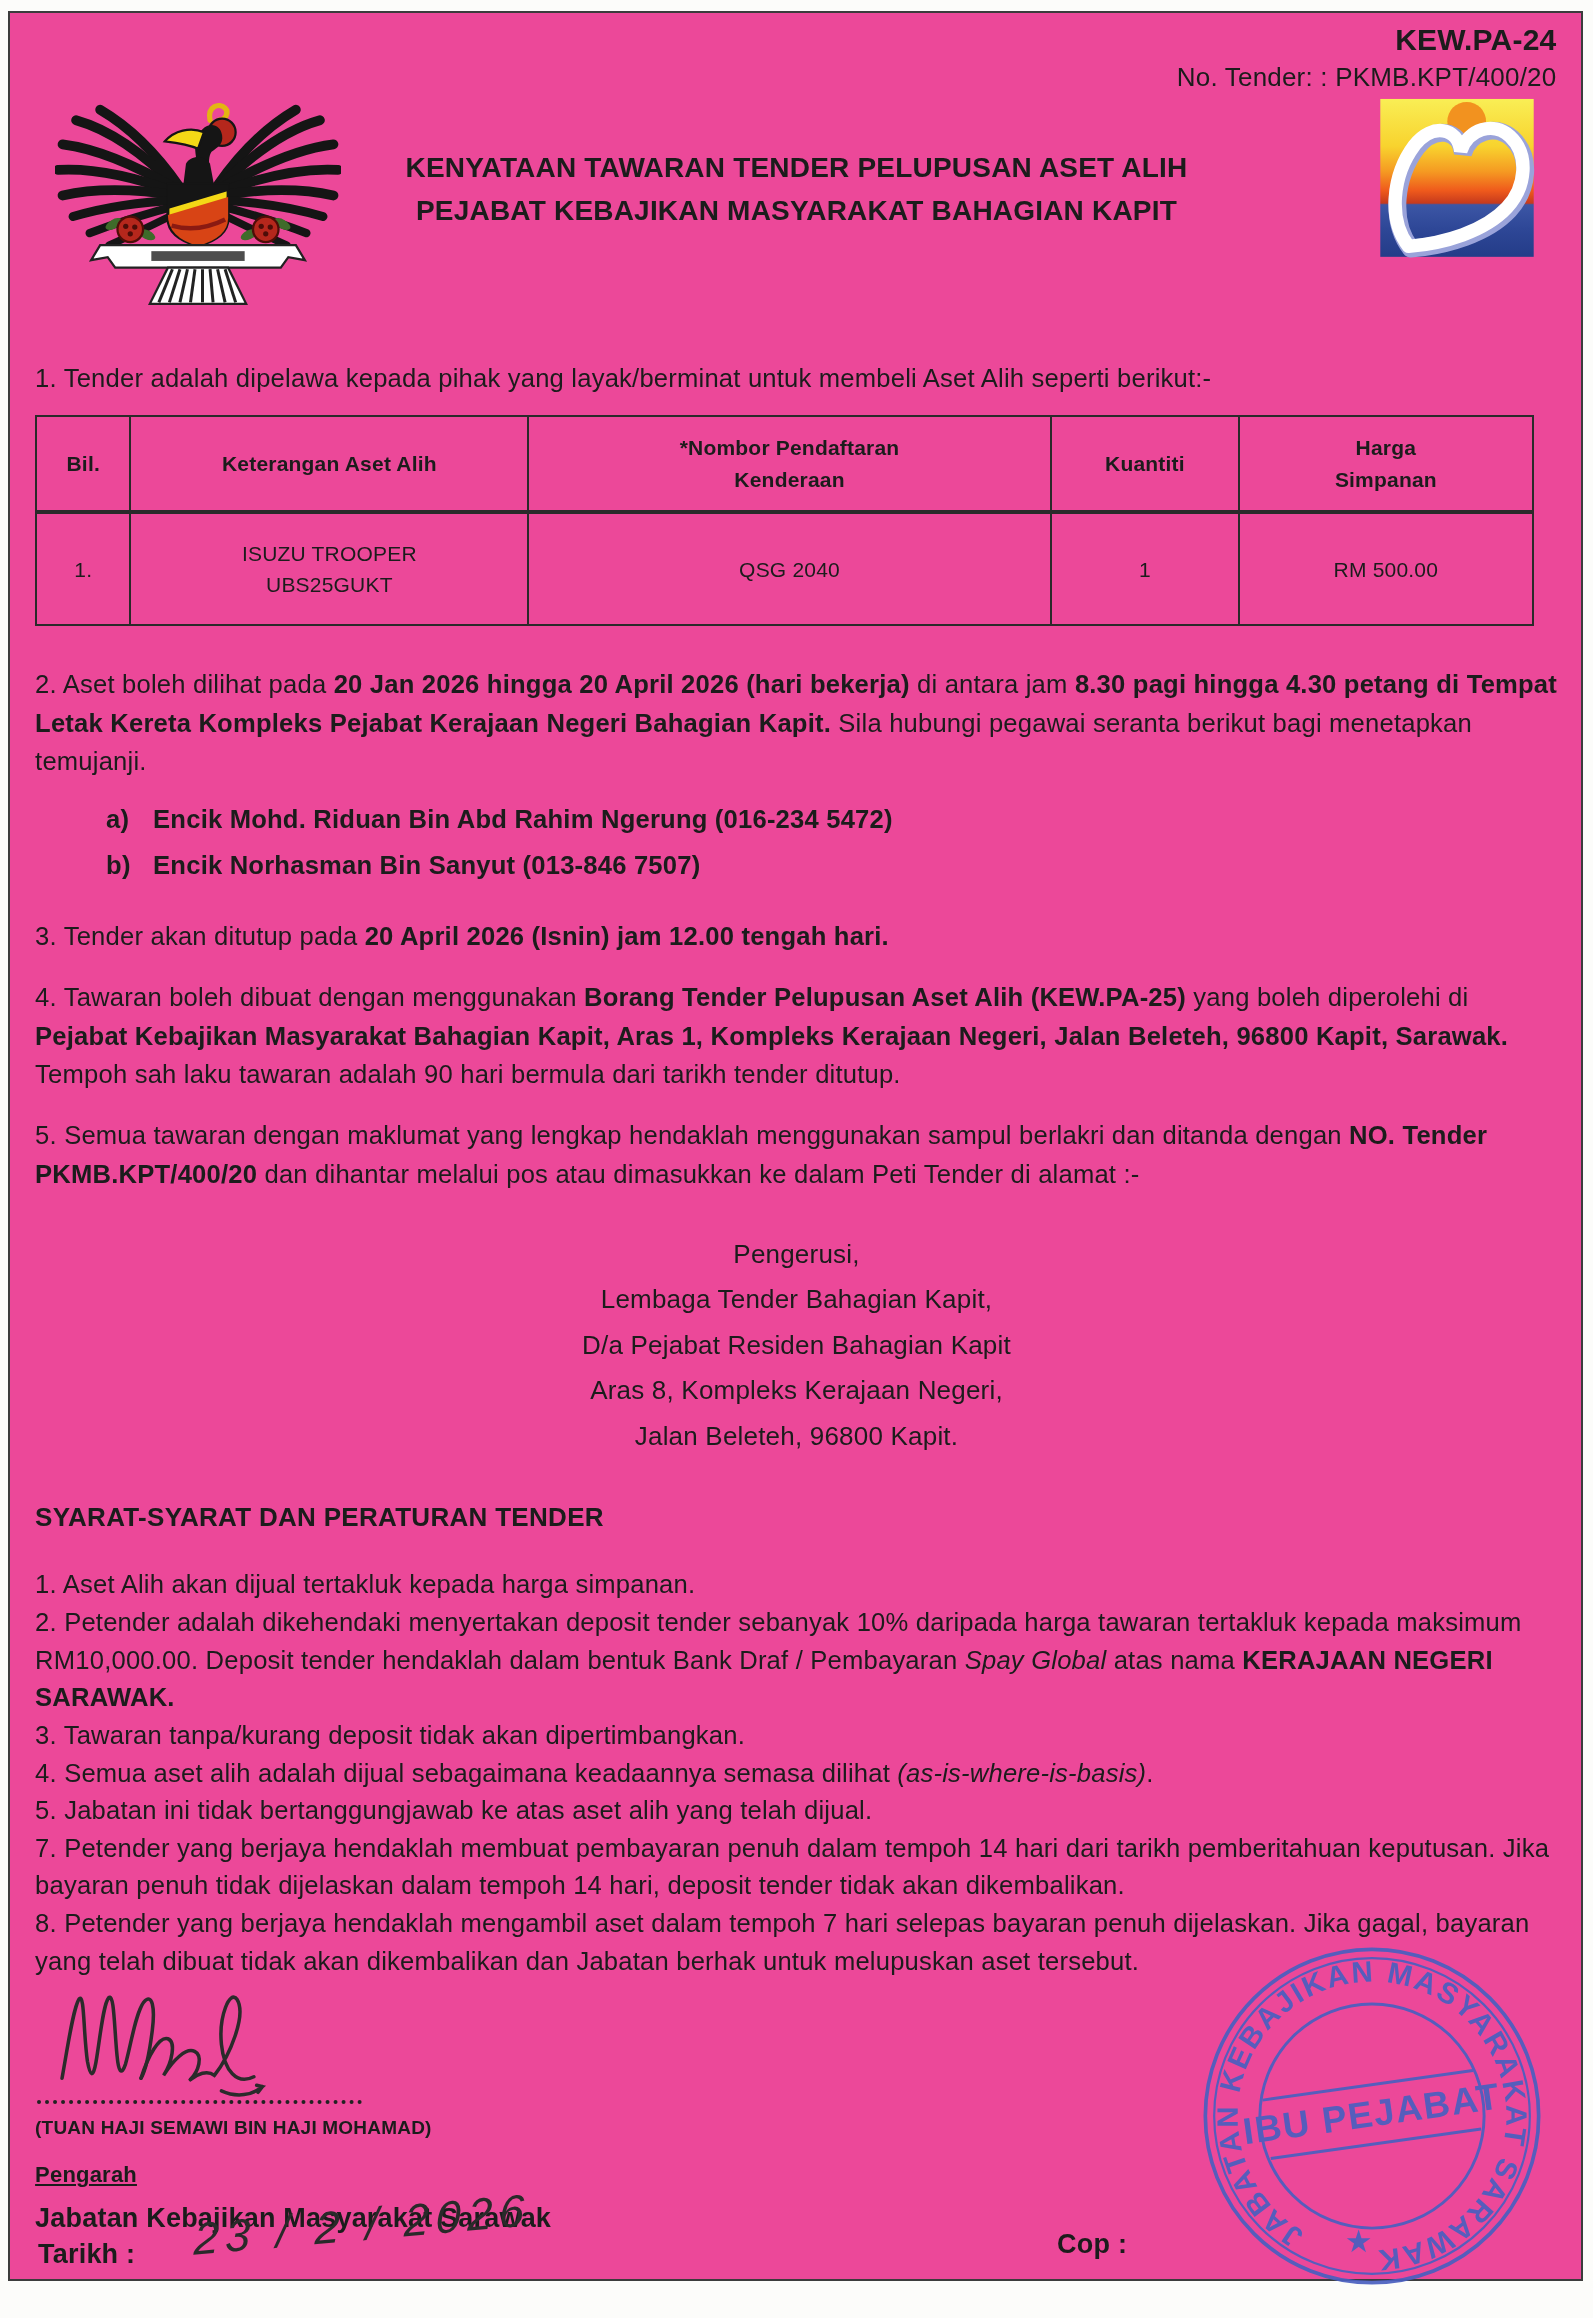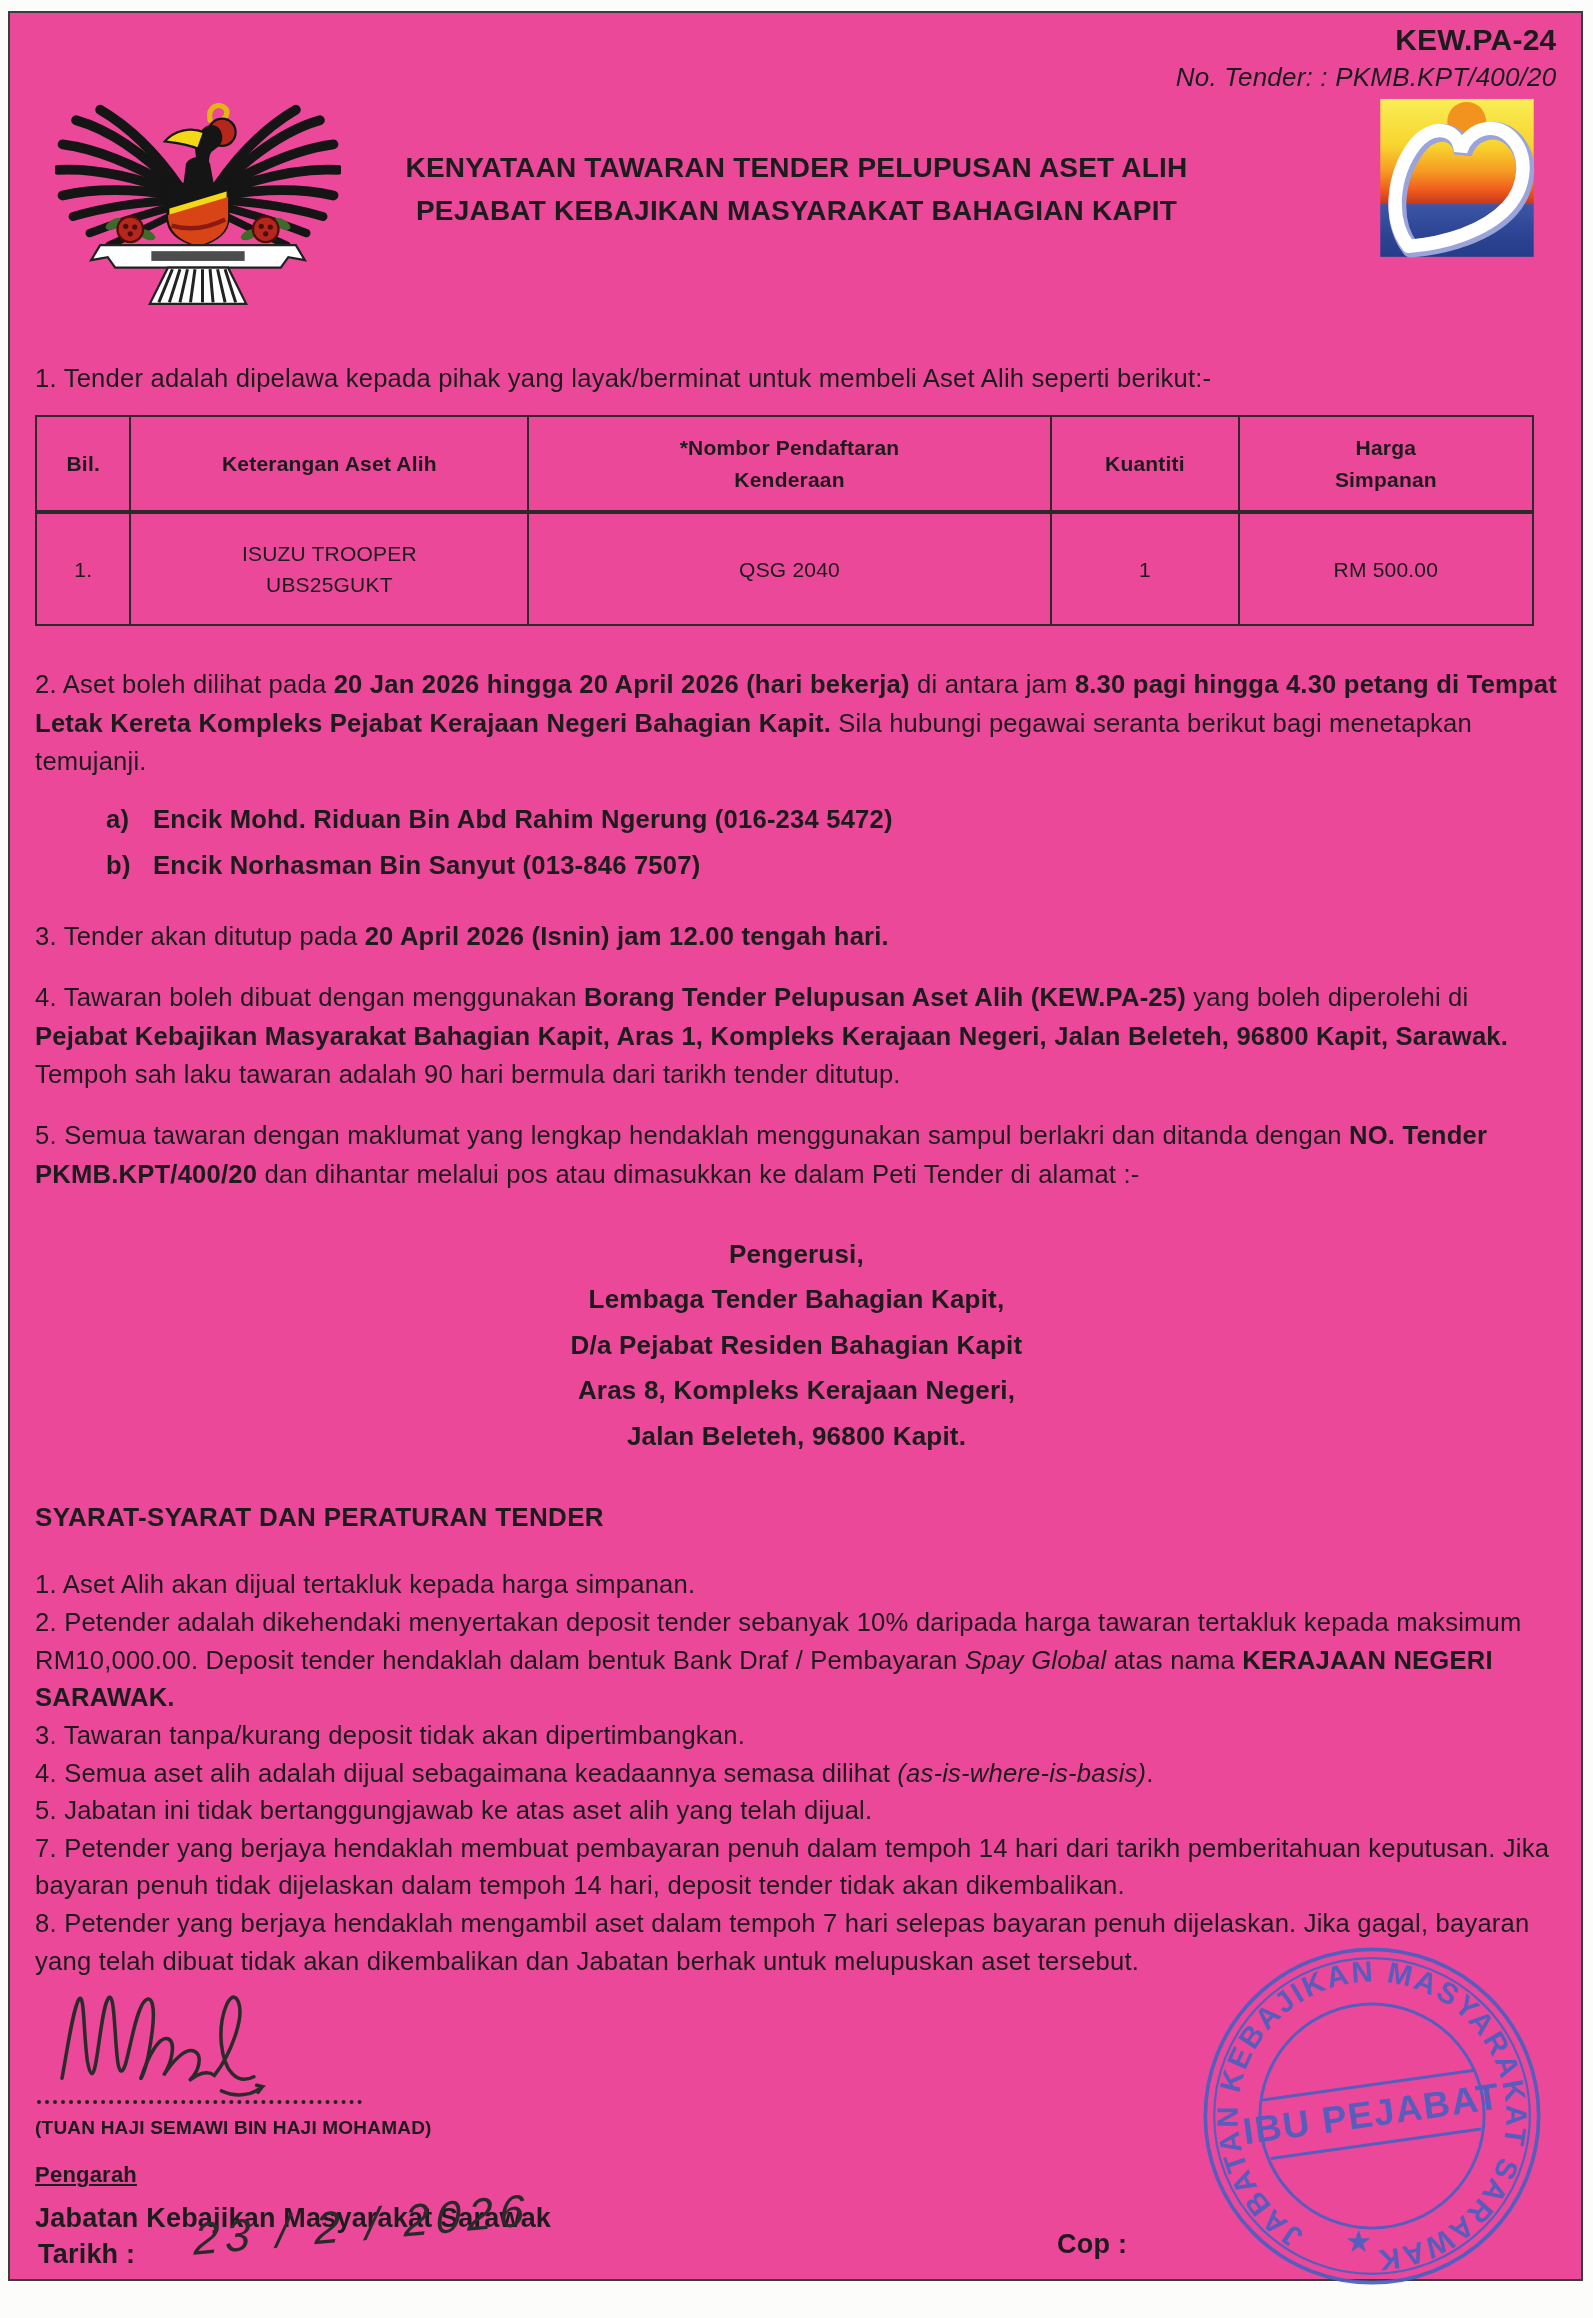--- a/index.html
+++ b/index.html
@@ -16,21 +16,21 @@
     border:2.3px solid #3c3c3c;
     box-sizing:border-box;
     background:#ec4899;
   }
   .content{position:absolute;left:25.6px;right:22.6px;top:10.5px;font-size:25.6px;line-height:1.5;letter-spacing:0.2px;}
   .b{font-weight:700;}
   .i{font-style:italic;}
 
   .doc-head{text-align:right;margin-right:1.5px;}
   .form-code{font-size:30px;font-weight:700;line-height:1.15;}
-  .tender-no{font-size:26px;line-height:1.25;margin-top:3px;font-style:italic;}
+  .tender-no{font-size:26px;line-height:1.25;margin-top:3px;}
 
   .header-band{position:relative;height:248px;margin-top:3px;}
   .crest{position:absolute;left:19.6px;top:0;width:286px;height:214px;}
   .jkm{position:absolute;right:15px;top:-3px;width:172px;height:175px;}
   .titles{width:933px;margin:0 auto;padding-top:50px;text-align:center;font-weight:700;font-size:28px;line-height:1.55;}
 
   .p{margin:0;}
   .p1{margin-top:15px;}
   .asset-table{width:98.4%;margin-top:18px;border-collapse:collapse;font-size:21px;table-layout:fixed;}
   .asset-table th,.asset-table td{
@@ -39,21 +39,21 @@
   .asset-table thead th{font-weight:700;border-bottom-width:4.5px;height:72px;}
   .asset-table tbody td{height:89px;}
 
   .p2{margin-top:39px;}
   .contacts{margin:19.6px 0 0 71px;font-weight:700;}
   .contact-row{display:grid;grid-template-columns:47px auto;margin-top:7.5px;}
   .p3{margin-top:33px;}
   .p4{margin-top:22.6px;}
   .p5{margin-top:22.6px;}
 
-  .address{margin-top:39px;text-align:center;font-weight:700;font-size:26px;line-height:1.75;}
+  .address{margin-top:39px;text-align:center;font-weight:400;font-size:26px;line-height:1.75;}
 
   .syarat-head{margin-top:39px;font-weight:700;font-size:26px;letter-spacing:0.3px;}
   .conds{margin-top:29px;line-height:1.47;}
   .cond{margin:0;}
 
   .sign-block{position:relative;height:260px;margin-top:6px;}
   .signature-svg{position:absolute;left:16.6px;top:-15px;width:226px;height:134px;}
   .dotline{position:absolute;left:1.5px;top:114px;width:325px;border-bottom:4.5px dotted #222;}
   .sig-name{position:absolute;left:0;top:128px;font-weight:700;font-size:19px;}
   .sig-role{position:absolute;left:0;top:172px;font-weight:700;font-size:22px;text-decoration:underline;}

